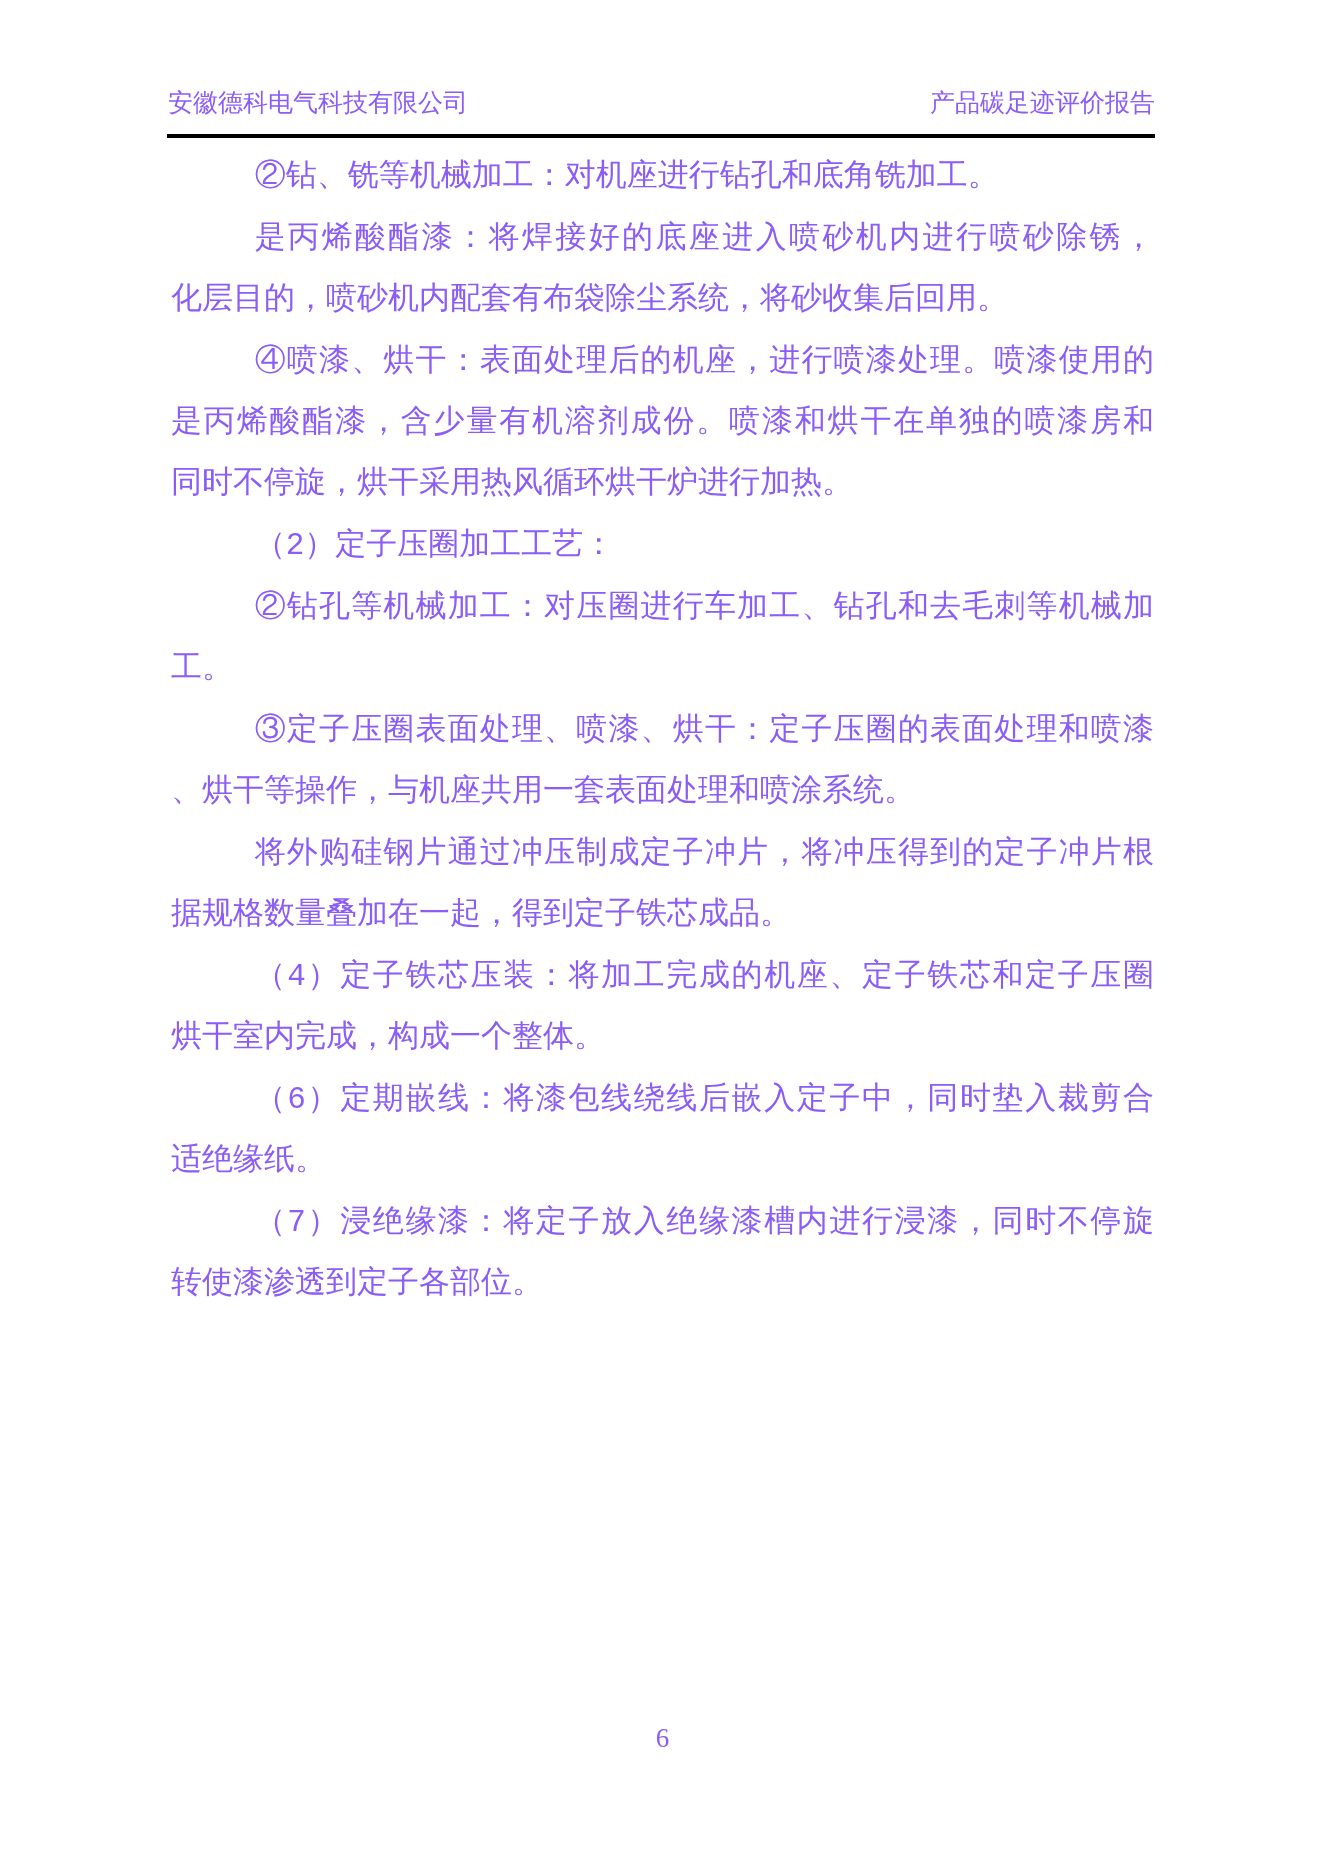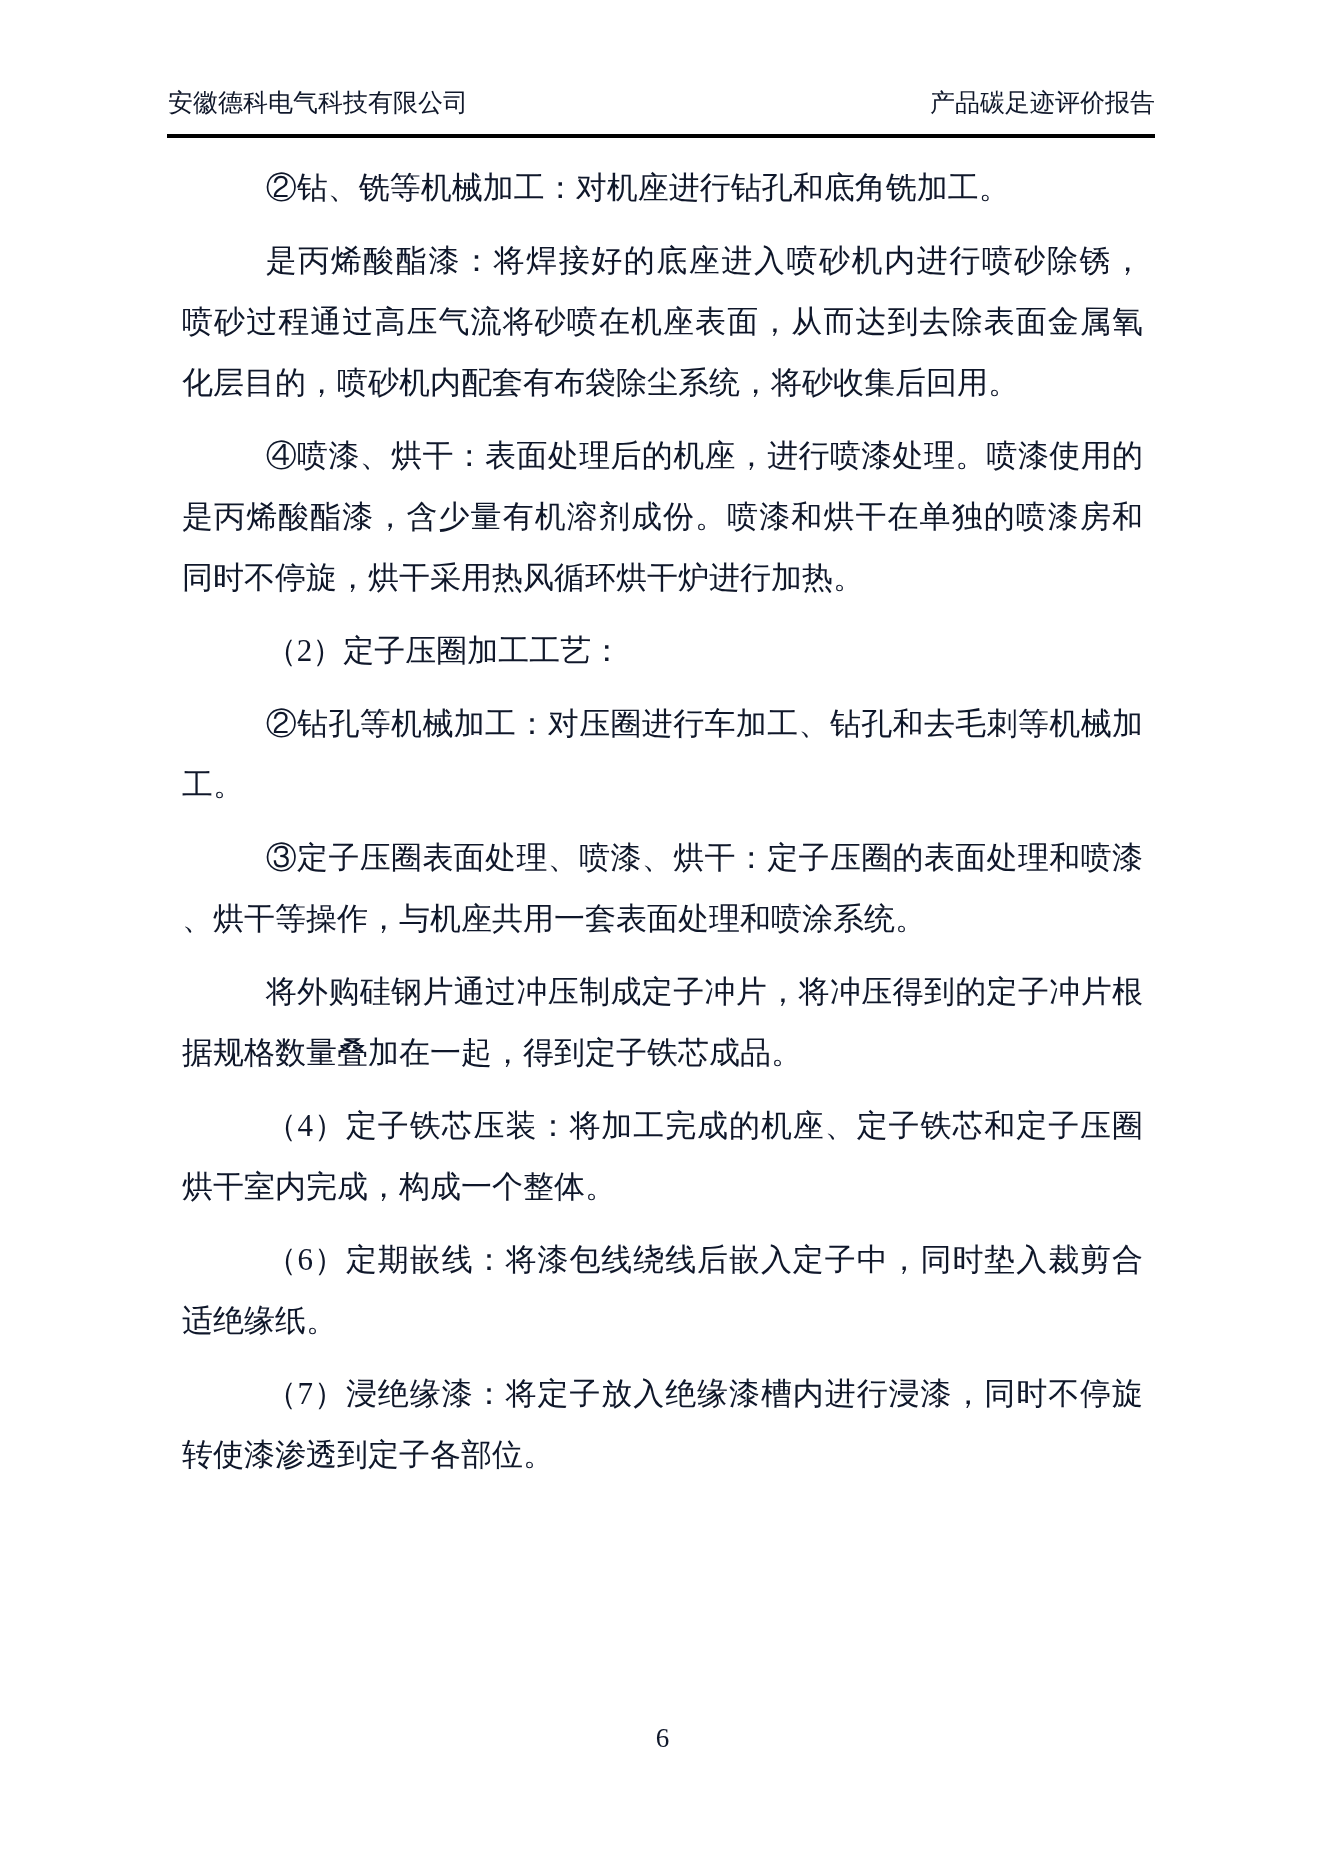--- a/index.html
+++ b/index.html
@@ -3,21 +3,21 @@
 <meta charset="utf-8">
 <title>Document Page</title>
 <style>
   * { box-sizing: border-box; }
   html, body { margin: 0; padding: 0; background: #ffffff; }
   .page {
     position: relative;
     width: 1323px;
     height: 1871px;
     background: #ffffff;
-    color: #0f172a;
+    color: #8b5cf6;
     font-family: "Liberation Serif", "DejaVu Serif", serif;
     overflow: hidden;
   }
   .header {
     position: absolute;
     left: 168px;
     top: 88px;
     width: 987px;
     display: flex;
     justify-content: space-between;
@@ -36,21 +36,21 @@
   }
   .content {
     position: absolute;
     left: 170px;
     top: 145px;
     width: 985px;
     font-size: 31px;
     line-height: 61px;
     text-align: justify;
   }
-  .para { margin: 12px; padding: 0; }
+  .para { margin: 1px; padding: 0; font-family: Liberation Mono, monospace; }
   .line { text-align: justify; text-align-last: left; }
   .line.fill { text-align-last: justify; }
   .line.first { text-indent: 2.7em; }
   .footer {
     position: absolute;
     left: 170px;
     top: 1722px;
     width: 985px;
     text-align: center;
     font-size: 27px;
@@ -68,21 +68,20 @@
   </div>
 
   <div class="header-rule"></div>
 
   <div class="content">
       <div class="para">
         <div class="line first">②钻、铣等机械加工：对机座进行钻孔和底角铣加工。</div>
       </div>
       <div class="para">
         <div class="line first fill">是丙烯酸酯漆：将焊接好的底座进入喷砂机内进行喷砂除锈，</div>
-        <div class="line fill">喷砂过程通过高压气流将砂喷在机座表面，从而达到去除表面金属氧</div>
         <div class="line">化层目的，喷砂机内配套有布袋除尘系统，将砂收集后回用。</div>
       </div>
       <div class="para">
         <div class="line first fill">④喷漆、烘干：表面处理后的机座，进行喷漆处理。喷漆使用的</div>
         <div class="line fill">是丙烯酸酯漆，含少量有机溶剂成份。喷漆和烘干在单独的喷漆房和</div>
         <div class="line">同时不停旋，烘干采用热风循环烘干炉进行加热。</div>
       </div>
       <div class="para">
         <div class="line first">（2）定子压圈加工工艺：</div>
       </div>

